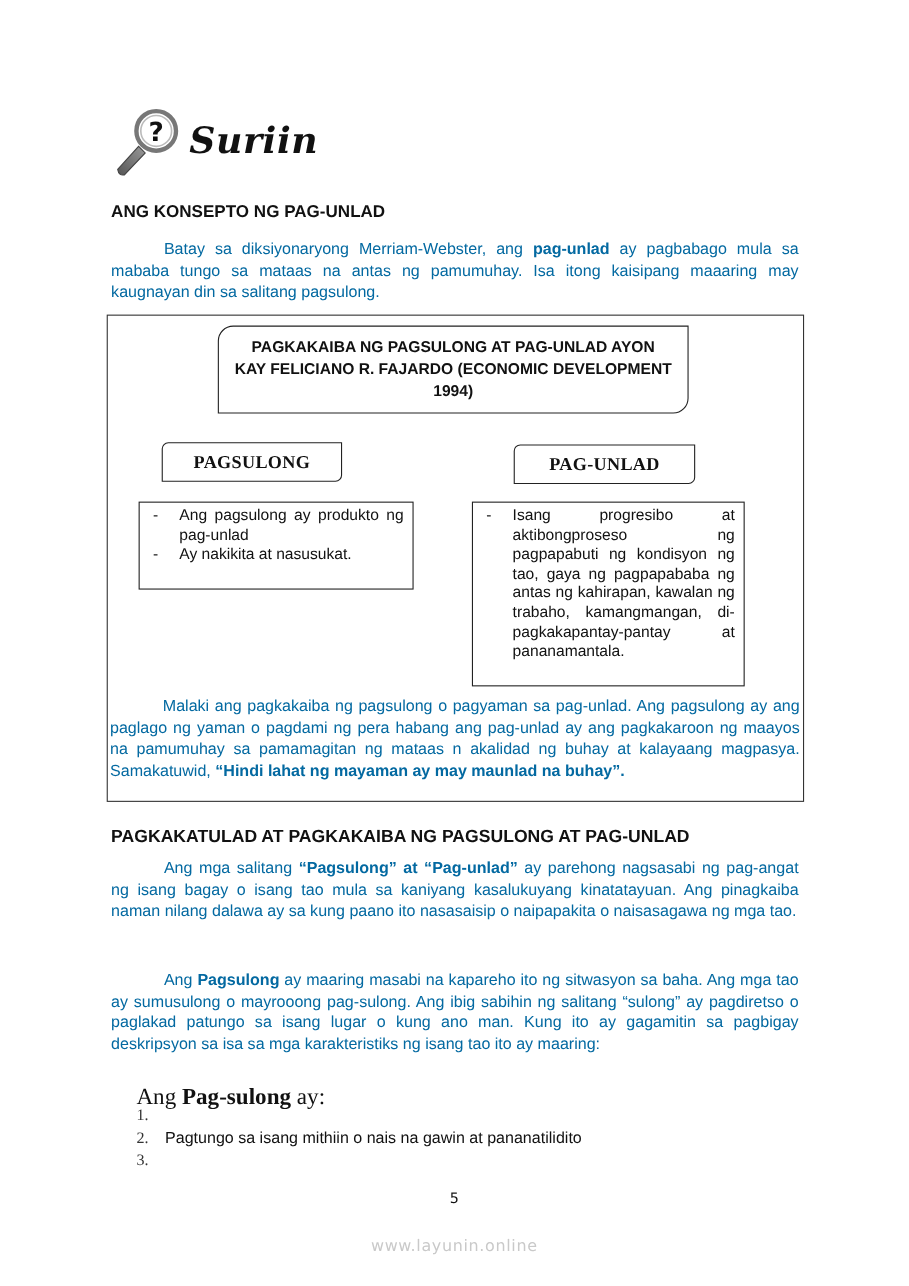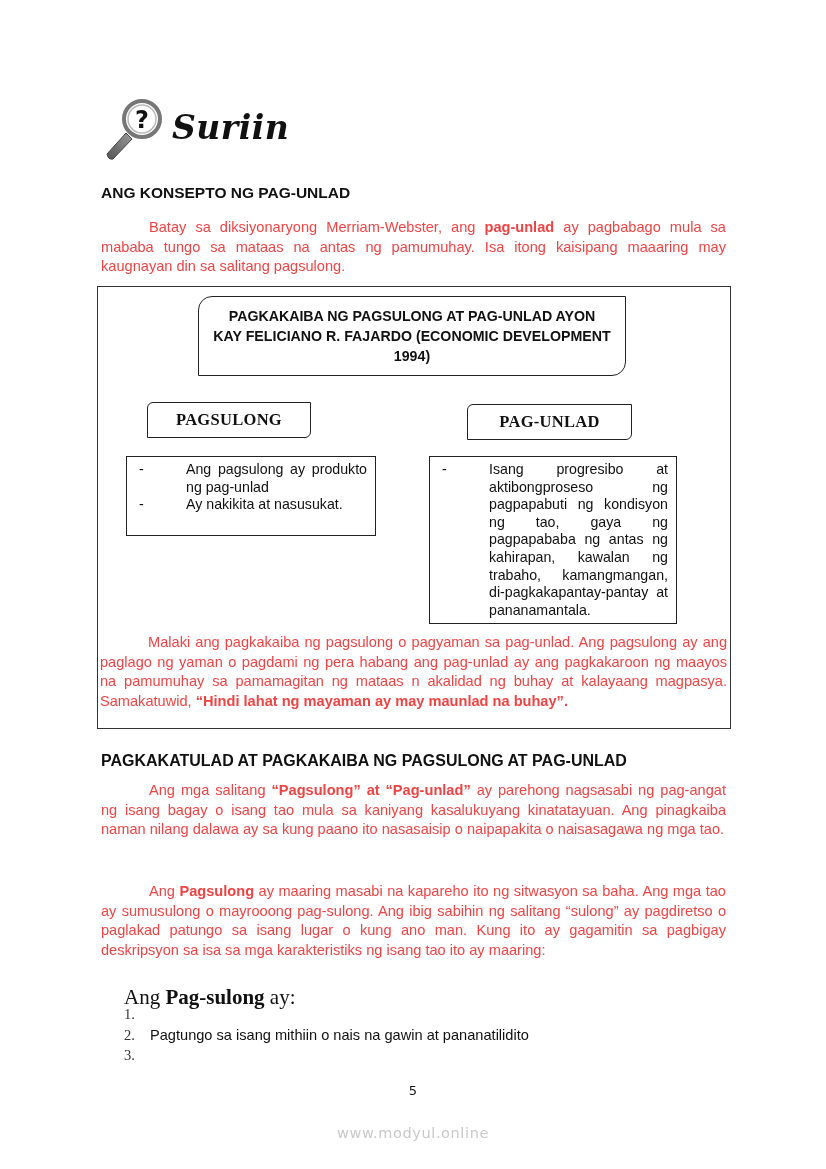--- a/index.html
+++ b/index.html
@@ -4,42 +4,42 @@
 <style>
   html, body { margin: 0; padding: 0; background: #ffffff; }
   body { width: 826px; height: 1169px; position: relative; overflow: hidden; color: #111; }
   .abs { position: absolute; }
 
   
   #hdr-icon { left: 102px; top: 98px; width: 66px; height: 62px; }
   #hdr-title { left: 172px; top: 108px; font-family: "DejaVu Serif", serif; font-weight: bold; font-style: italic; font-size: 33px; color: #111; letter-spacing: 0.5px; }
 
   .h-section { font-family: "Liberation Sans", sans-serif; font-weight: bold; font-size: 15.5px; color: #111; }
-  .para { font-family: "Liberation Sans", sans-serif; font-size: 14.6px; line-height: 19.5px; text-align: justify; color: #ef4444; }
+  .para { font-family: "Liberation Sans", sans-serif; font-size: 14.6px; line-height: 19.5px; text-align: justify; color: #0369a1; }
   .para .indent { display: inline-block; width: 48px; }
   .para b { font-weight: bold; }
 
   
   #frame { left: 97px; top: 286px; width: 634px; height: 443px; border: 1.5px solid #333; box-sizing: border-box; }
   #title-box { left: 198px; top: 296px; width: 428px; height: 80px; border: 1.5px solid #222; border-radius: 14px 0 14px 0; box-sizing: border-box;
     display: flex; align-items: center; justify-content: center; text-align: center;
     font-family: "Liberation Sans", sans-serif; font-weight: bold; font-size: 14.2px; line-height: 20px; padding: 12px 14px; }
   .tag-box { height: 36px; border: 1.5px solid #222; border-radius: 6px 0 6px 0; box-sizing: border-box;
     display: flex; align-items: center; justify-content: center;
     font-family: "Liberation Serif", serif; font-weight: bold; font-size: 16.5px; letter-spacing: 0.3px; }
   #tag-pagsulong { left: 147px; top: 402px; width: 164px; }
   #tag-pagunlad { left: 467px; top: 404px; width: 165px; }
 
   .bullet-box { border: 1.2px solid #222; box-sizing: border-box; padding: 4px 8px 0 8px;
     font-family: "Liberation Sans", sans-serif; font-size: 14.2px; line-height: 17.6px; }
   #box-left { left: 126px; top: 456px; width: 250px; height: 80px; }
   #box-right { left: 429px; top: 456px; width: 248px; height: 168px; }
   .bl { display: flex; }
   .bl .dash { width: 28px; flex: 0 0 28px; padding-left: 4px; box-sizing: border-box; }
-  .bl .txt { flex: 1; text-align: justify; margin-left: 23px; }
+  .bl .txt { flex: 1; text-align: justify; }
   #box-right .bl .txt { text-align: justify; text-align-last: left; }
 
   #frame-para { left: 100px; top: 633px; width: 627px; }
 
   #sec2-heading { left: 101px; top: 752px; font-size: 16px; }
   #sec2-p1 { left: 101px; top: 781px; width: 625px; }
   #sec2-p2 { left: 101px; top: 882px; width: 625px; }
 
   #list-intro { left: 124px; top: 985px; font-family: Liberation Serif, serif; font-size: 21px; }
   #num-list { left: 124px; top: 1004px; font-family: "Liberation Sans", sans-serif; font-size: 14.6px; line-height: 20.5px; }
@@ -118,13 +118,13 @@
   <div class="num-item">
     <span class="n">2.</span>
     <span>Pagtungo sa isang mithiin o nais na gawin at pananatilidito</span>
   </div>
   <div class="num-item">
     <span class="n">3.</span>
   </div>
 </div>
 
 <div id="page-num" class="abs">5</div>
-<div id="watermark" class="abs">www.modyul.online</div>
+<div id="watermark" class="abs">www.layunin.online</div>
 
 </body></html>

